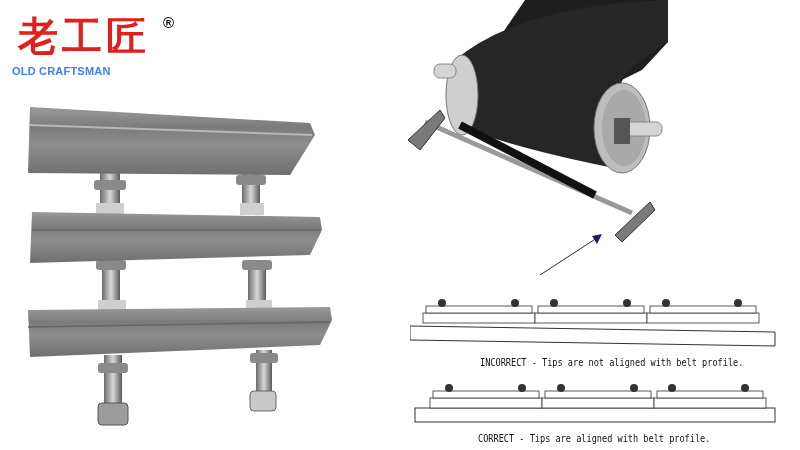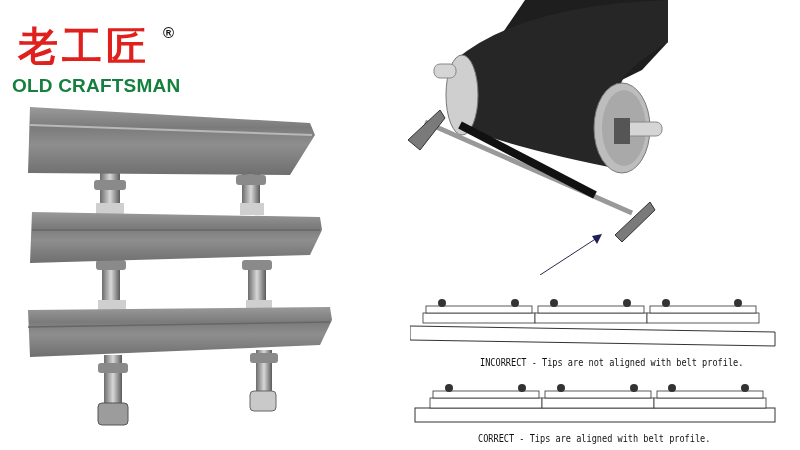--- a/index.html
+++ b/index.html
@@ -1,20 +1,20 @@
 <!DOCTYPE html>
 <html><head>
 <meta charset="utf-8">
 <style>
   html,body{margin:0;padding:0;background:#fff;}
   body{width:800px;height:450px;position:relative;overflow:hidden;font-family:"Liberation Sans",sans-serif;}
-  .logo{position:absolute;left:10px;top:20px;width:180px;height:70px;}
+  .logo{position:absolute;left:10px;top:10px;width:180px;height:70px;}
   .logo-cn{position:absolute;left:8px;top:4px;font-family:"DejaVu Serif",serif;font-size:40px;font-weight:bold;color:#e0201c;letter-spacing:4px;line-height:44px;}
   .logo-reg{position:absolute;left:153px;top:4px;font-size:15px;font-weight:bold;color:#111;}
-  .logo-en{position:absolute;left:2px;top:55px;font-size:19px;font-weight:bold;color:#15803d;letter-spacing:0.2px;white-space:nowrap;}
+  .logo-en{position:absolute;left:2px;top:55px;font-size:11px;font-weight:bold;color:#3b82f6;letter-spacing:0.2px;white-space:nowrap;}
   .photo{position:absolute;left:20px;top:95px;width:345px;height:345px;}
   .diagram-top{position:absolute;left:400px;top:0;width:300px;height:275px;}
   .profile{position:absolute;left:410px;width:370px;}
   .caption{position:absolute;font-family:"DejaVu Sans Mono",monospace;font-size:11px;color:#111;white-space:nowrap;transform:scaleX(0.78);transform-origin:left center;}
 </style>
 </head>
 <body>
 
 <div class="logo">
   <div class="logo-cn">老工匠</div>

